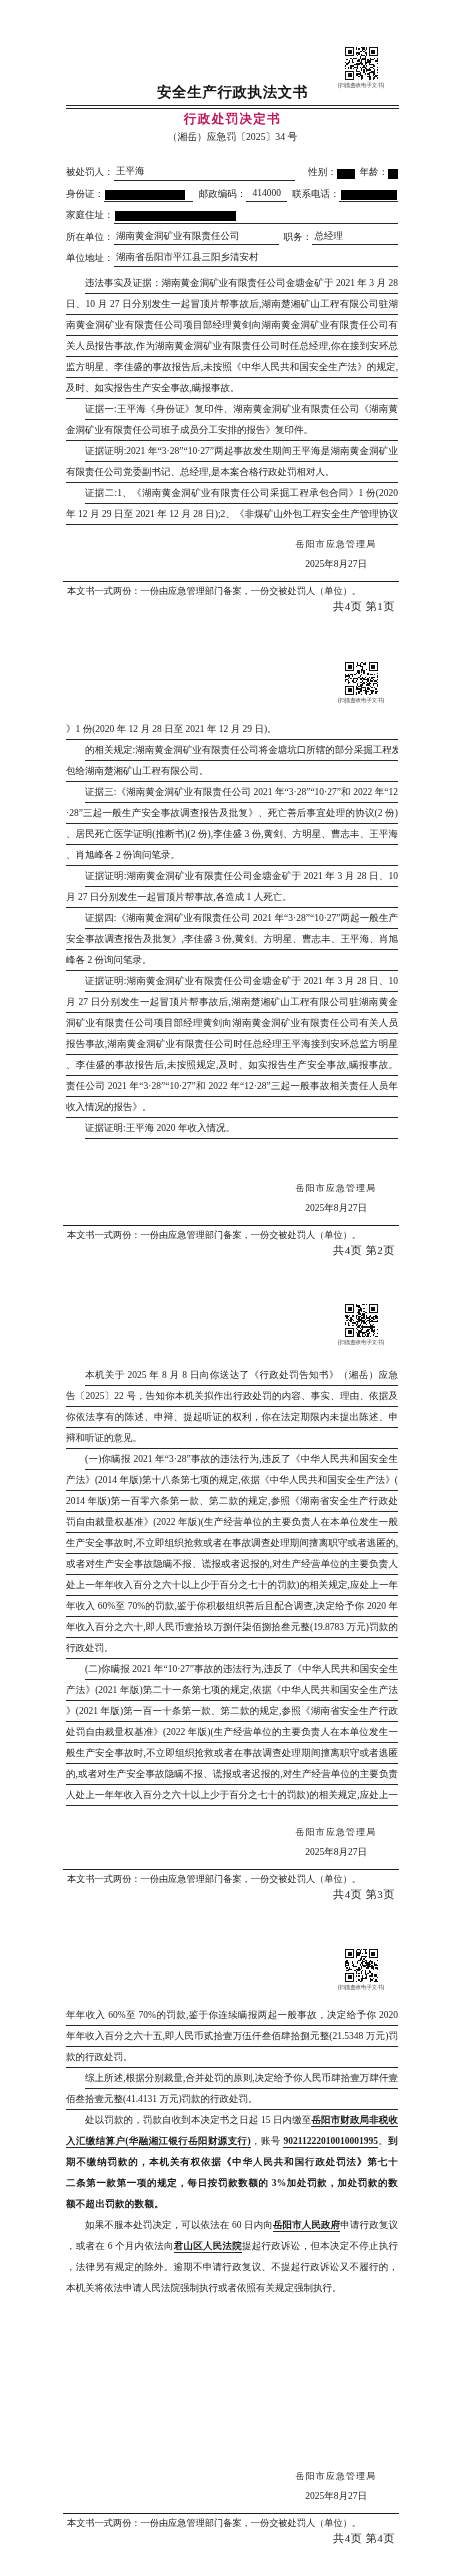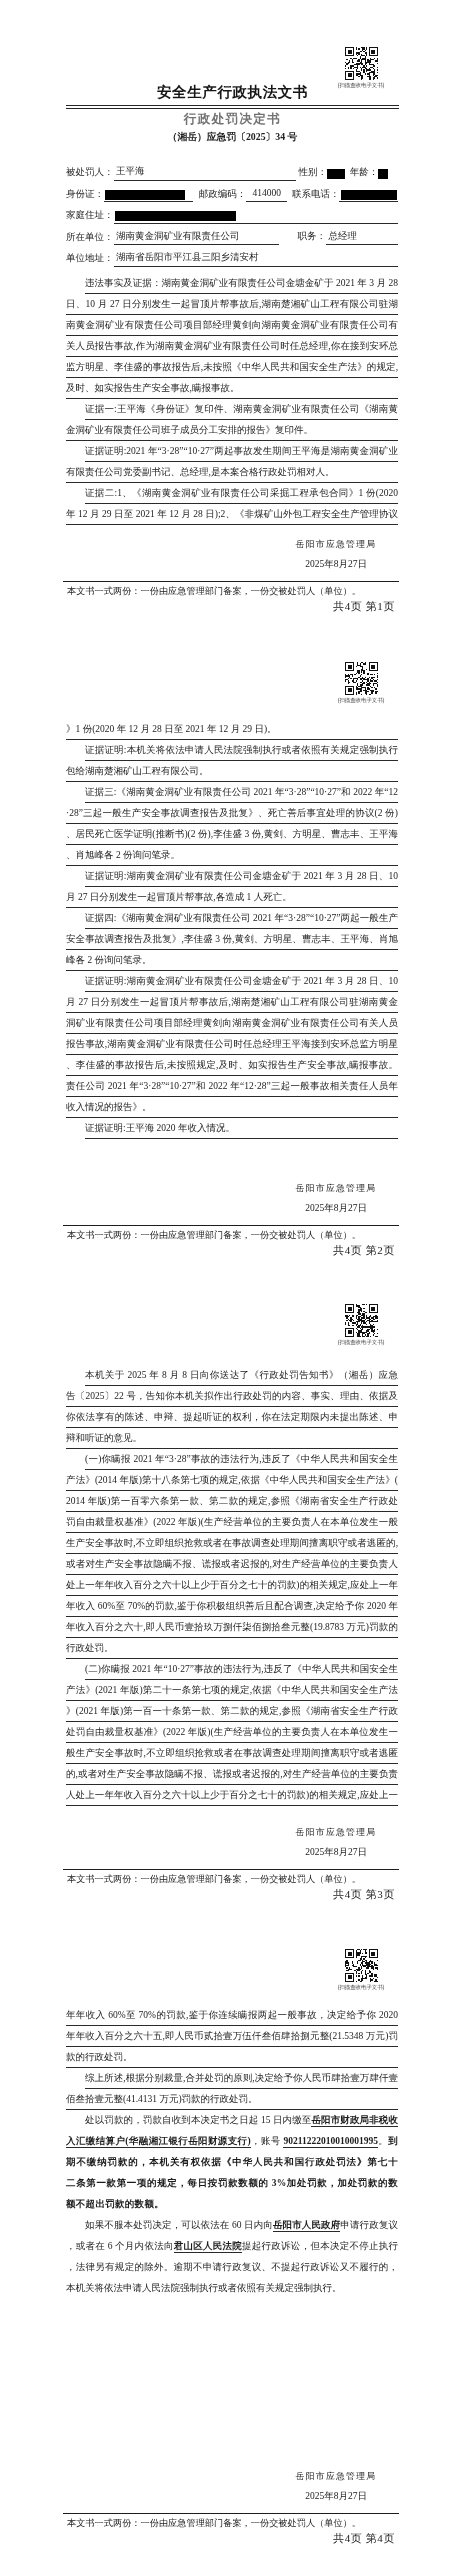--- a/index.html
+++ b/index.html
@@ -13,23 +13,23 @@
   .qr svg{display:block;}
   .qr-caption{position:absolute;width:76px;text-align:center;font-size:5.4px;color:#444;
               letter-spacing:0px;font-family:"Liberation Serif","DejaVu Serif",serif;}
 
   
   .doc-type{position:absolute;top:83px;left:66px;width:333px;text-align:center;
             font-size:14.5px;font-weight:700;letter-spacing:0.6px;color:#161616;}
   .dbl-rule{position:absolute;top:105px;left:66px;width:333px;height:1.9px;
             border-top:1.3px solid #252525;border-bottom:0.6px solid #252525;}
   .doc-title{position:absolute;top:111px;left:66px;width:333px;text-align:center;
-             font-size:12.6px;font-weight:700;letter-spacing:1.3px;color:#737373;}
+             font-size:12.6px;font-weight:700;letter-spacing:1.3px;color:#be185d;}
   .doc-no{position:absolute;top:131px;left:66px;width:333px;text-align:center;
-          font-size:9.8px;color:#222;font-weight:bold;}
+          font-size:9.8px;color:#222;}
 
   
   .fields{position:absolute;top:159px;left:66px;width:332px;font-size:9.5px;}
   .frow{display:flex;height:21.5px;align-items:flex-end;line-height:14px;}
   .flabel{flex:none;padding-bottom:1.3px;white-space:nowrap;}
   .fval{border-bottom:0.6px solid #2a2a2a;padding:0 2.5px 1.3px 2.5px;box-sizing:border-box;white-space:nowrap;overflow:hidden;}
   .fwrap{border-bottom:0.6px solid #2a2a2a;padding:0 1.3px 1.3px 1.3px;box-sizing:border-box;display:flex;align-items:flex-end;}
   .redact{background:#000;display:inline-block;}
   .grow{flex:1;}
 
@@ -271,21 +271,21 @@
 
   <div class="doc-type">安全生产行政执法文书</div>
   <div class="dbl-rule"></div>
   <div class="doc-title">行政处罚决定书</div>
   <div class="doc-no">（湘岳）应急罚〔2025〕34 号</div>
 
   <div class="fields">
     <div class="frow">
       <span class="flabel">被处罚人：</span>
       <span class="fval" style="width:182px;">王平海</span>
-      <span class="flabel" style="margin-left:3px;text-align:right;">性别：</span>
+      <span class="flabel" style="margin-left:13px;text-align:right;">性别：</span>
       <span class="redact" style="width:17.7px;height:10px;margin-bottom:1.9px;"></span>
       <span class="flabel" style="margin-left:5px;">年龄：</span>
       <span class="redact" style="width:10px;height:9.5px;margin-bottom:1.9px;"></span>
     </div>
     <div class="frow">
       <span class="flabel">身份证：</span>
       <span class="fwrap" style="width:92px;">
           <span class="redact" style="width:80px;height:10px;"></span>
         </span>
       <span class="flabel" style="margin-left:6.3px;">邮政编码：</span>
@@ -297,21 +297,21 @@
     </div>
     <div class="frow">
       <span class="flabel">家庭住址：</span>
       <span class="fwrap grow">
           <span class="redact" style="width:121px;height:10px;"></span>
         </span>
     </div>
     <div class="frow">
       <span class="flabel">所在单位：</span>
       <span class="fval" style="width:165px;">湖南黄金洞矿业有限责任公司</span>
-      <span class="flabel" style="margin-left:19px;font-family:Liberation Mono, monospace;">职务：</span>
+      <span class="flabel" style="margin-left:5px;">职务：</span>
       <span class="fval grow">总经理</span>
     </div>
     <div class="frow">
       <span class="flabel">单位地址：</span>
       <span class="fval grow">湖南省岳阳市平江县三阳乡清安村</span>
     </div>
   </div>
 
   <div class="body-lines" style="top:273px;">
       <div class="bline">
@@ -556,21 +556,21 @@
         <rect x="4" y="40" width="6" height="6" fill="#111"></rect>
       </svg>
     </div>
   <div class="qr-caption" style="top:53px;left:323px;">(扫描查收电子文书)</div>
   <div class="body-lines" style="top:75px;">
       <div class="bline short">
         <span class="seg">》1 份(2020 年 12 月 28 日至 2021 年 12 月 29 日)。</span>
       </div>
       <div class="bline">
         <span class="ind"></span>
-        <span class="seg">证据证明:本机关将依法申请人民法院强制执行或者依照有关规定强制执行</span>
+        <span class="seg">的相关规定:湖南黄金洞矿业有限责任公司将金塘坑口所辖的部分采掘工程发</span>
       </div>
       <div class="bline short">
         <span class="seg">包给湖南楚湘矿山工程有限公司。</span>
       </div>
       <div class="bline">
         <span class="ind"></span>
         <span class="seg">证据三:《湖南黄金洞矿业有限责任公司 2021 年“3·28”“10·27”和 2022 年“12</span>
       </div>
       <div class="bline">
         <span class="seg">·28”三起一般生产安全事故调查报告及批复》、死亡善后事宜处理的协议(2 份)</span>

